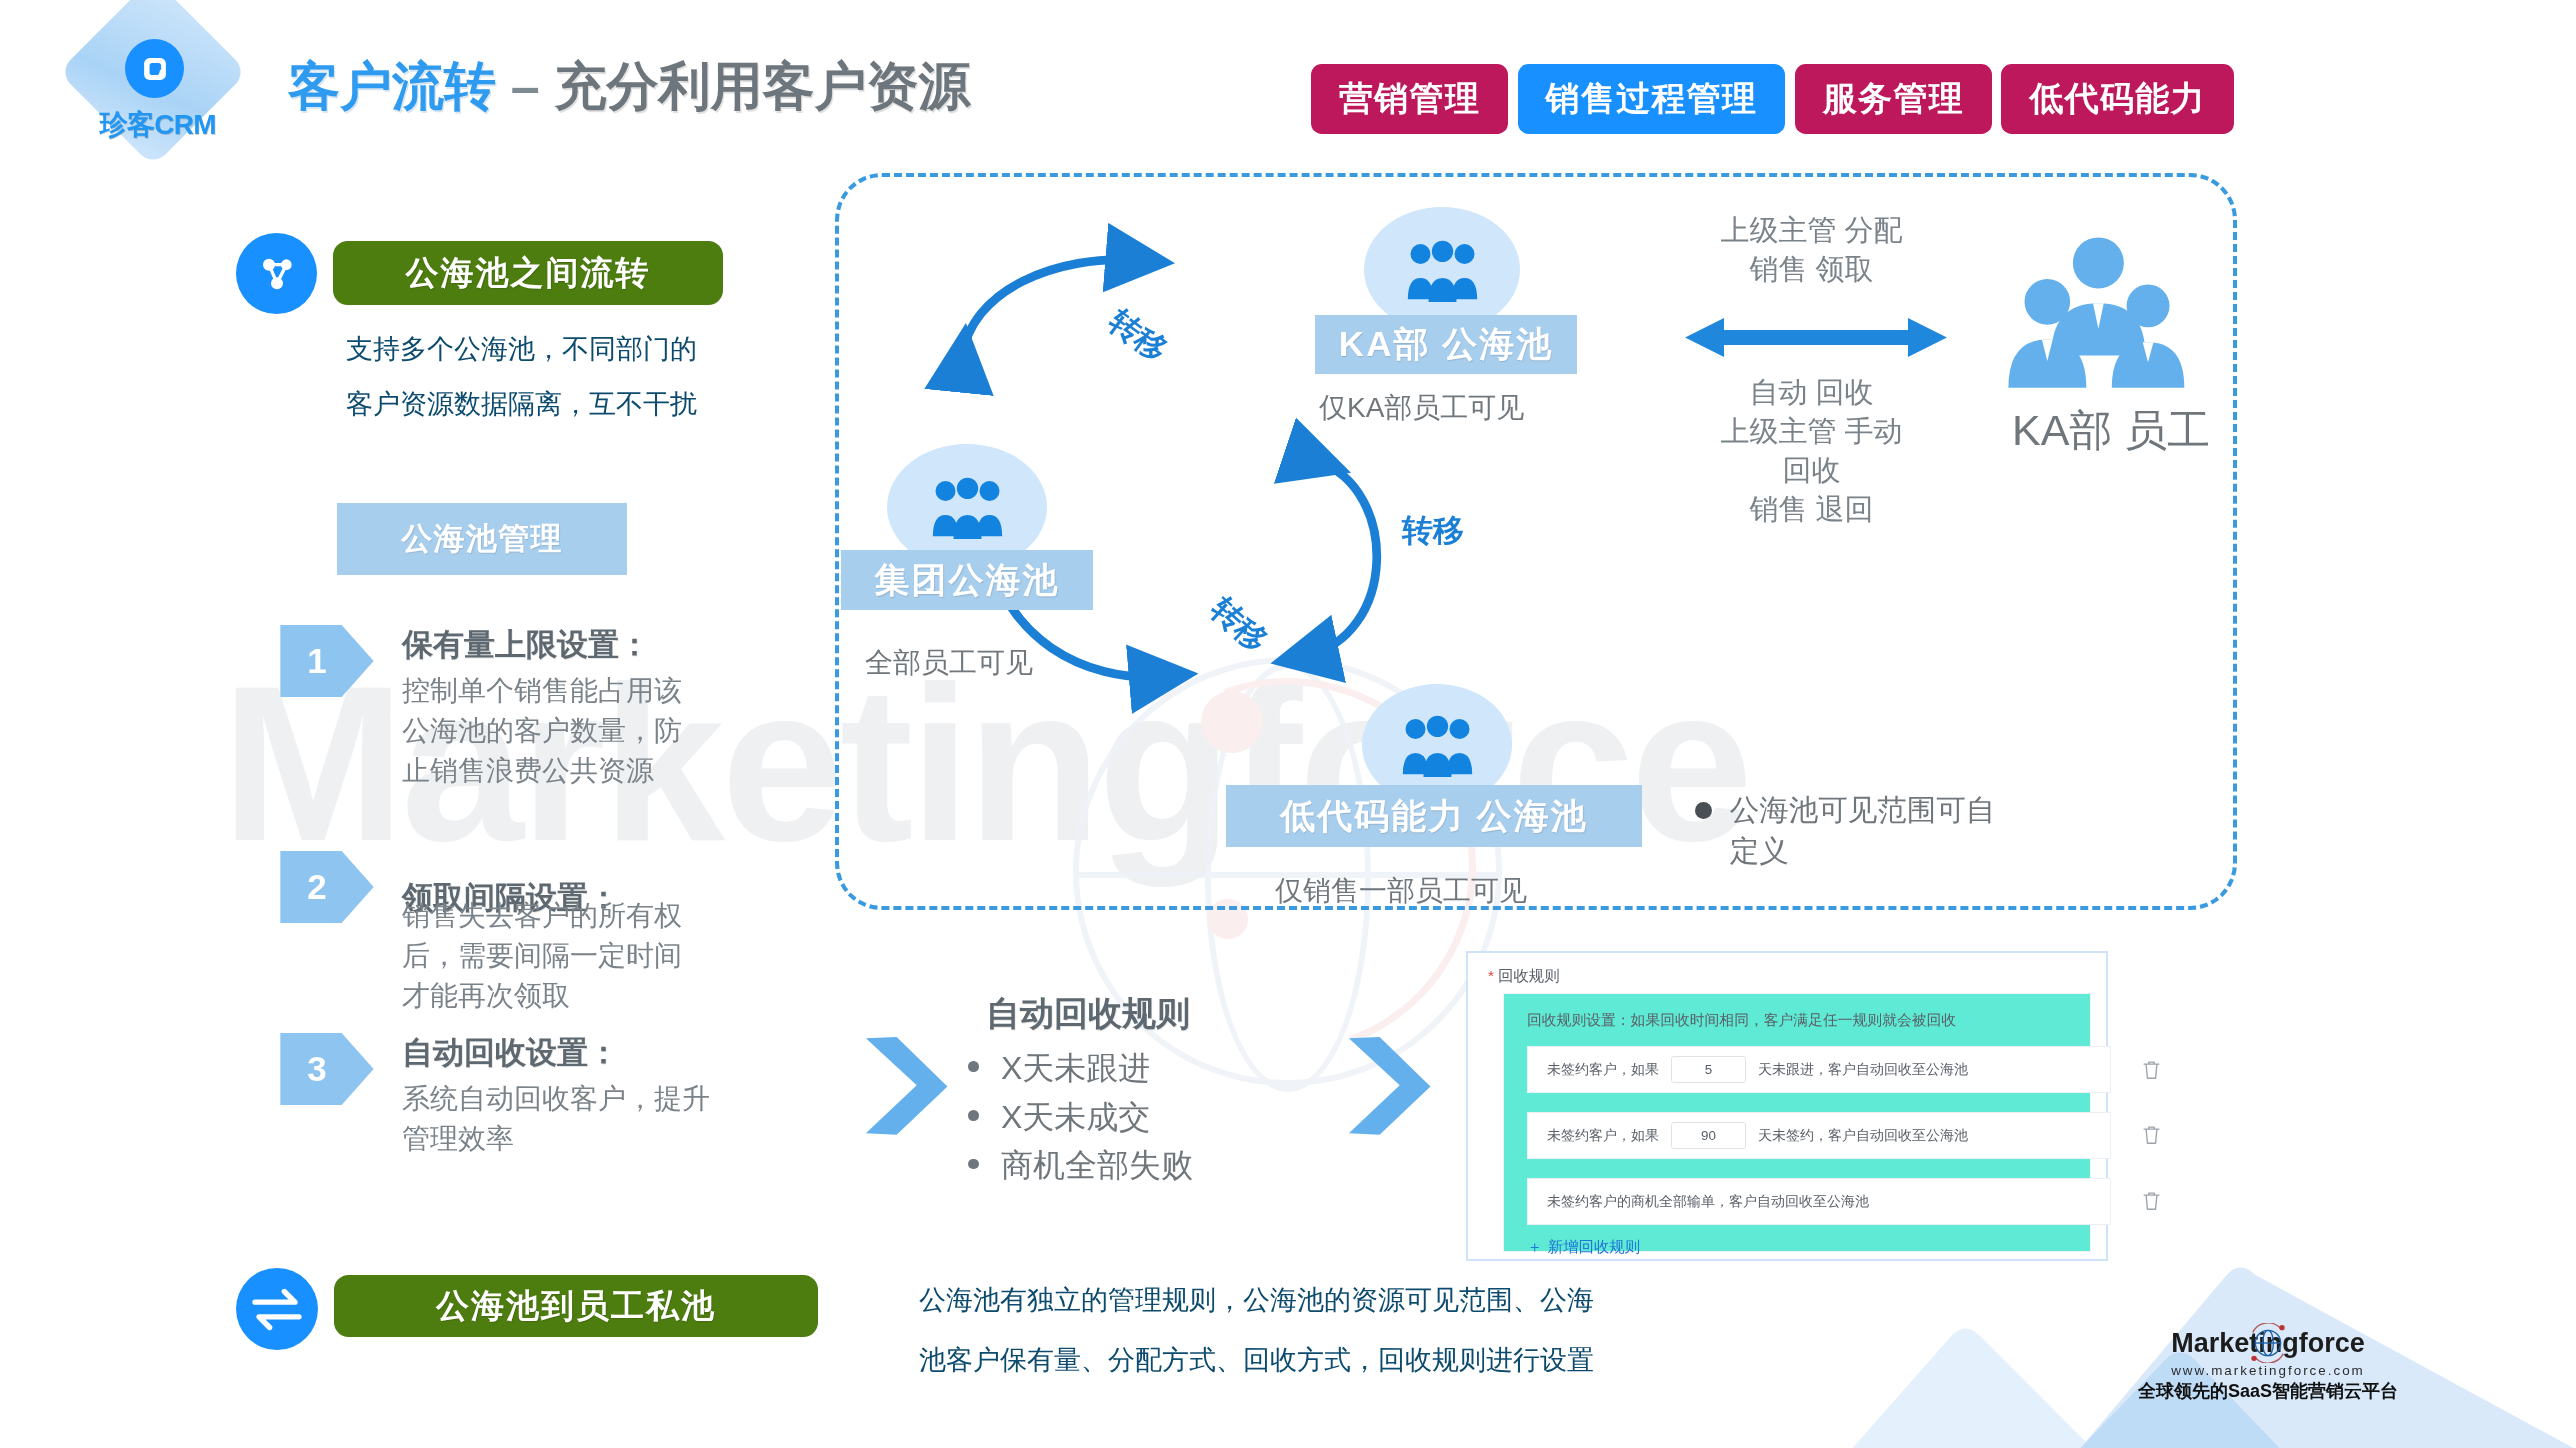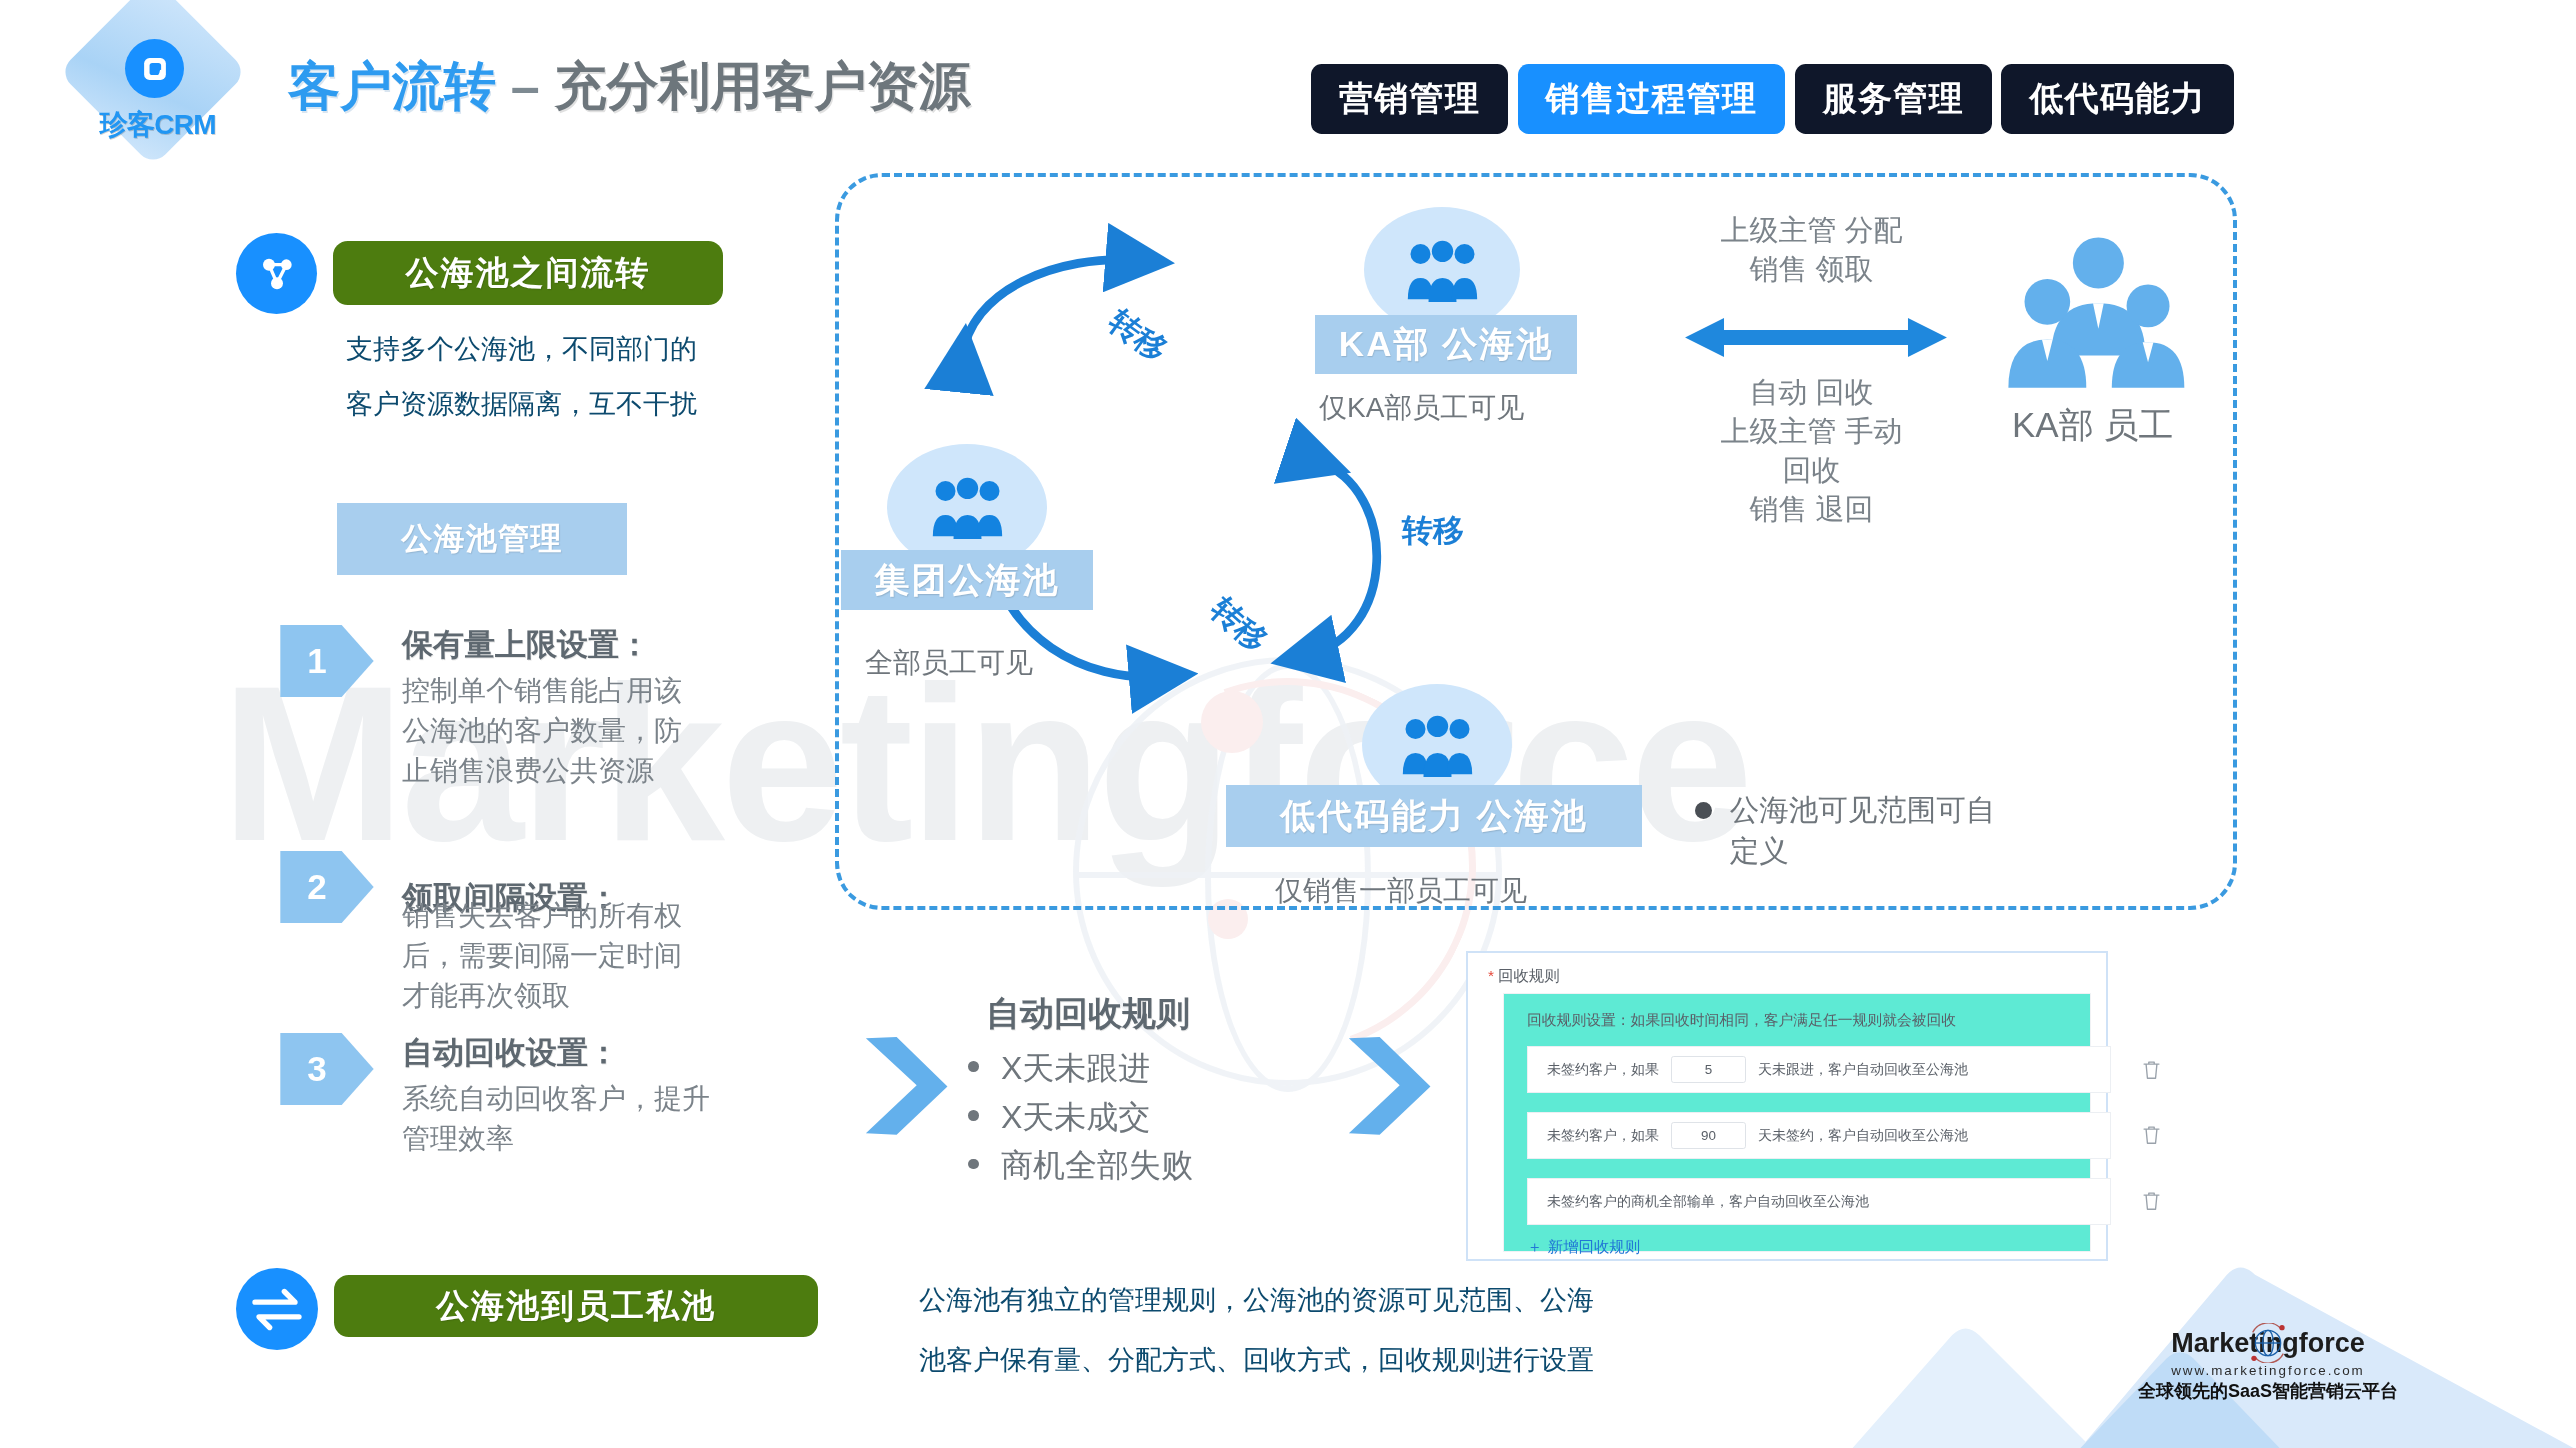--- a/index.html
+++ b/index.html
@@ -60,21 +60,21 @@
   }
 
   .title{position:absolute;left:288px;top:52px;white-space:nowrap;}
   .title .blue{font-size:52px;font-weight:700;color:#2e9bf0;text-shadow:1.3px 2px 0 rgba(120,160,200,.28);}
   .title .dash{font-size:52px;font-weight:700;color:#7e8a92;padding:0 14.8px;}
   .title .grey{font-size:52px;font-weight:700;color:#6d767c;text-shadow:1.3px 2px 0 rgba(0,0,0,.12);}
 
   .tabs{position:absolute;left:1311px;top:64px;display:flex;gap:9.4px;}
   .tab{
     height:70px;padding:0 28px;border-radius:10.7px;display:flex;align-items:center;
-    font-size:34px;font-weight:700;color:#ffffff;background:#0f172a;white-space:nowrap;
+    font-size:34px;font-weight:700;color:#ffffff;background:#be185d;white-space:nowrap;
     letter-spacing:1.3px;
   }
   .tab.active{background:#1890ff;}
 
   
   .sec-icon{
     position:absolute;border-radius:50%;background:#1890ff;
     display:flex;align-items:center;justify-content:center;
   }
   .pill{
@@ -363,21 +363,21 @@
       <path d="M78 190 q0-78 70-78 q70 0 70 78 Z" fill="#63b0ec"></path>
       <path d="M140 112 L148 150 L156 112 Z" fill="#ffffff"></path>
       <circle cx="72" cy="110" r="34" fill="#63b0ec"></circle>
       <path d="M14 238 q0-72 58-72 q58 0 58 72 Z" fill="#63b0ec"></path>
       <path d="M64 166 L72 198 L80 166 Z" fill="#ffffff"></path>
       <circle cx="222" cy="116" r="32" fill="#63b0ec"></circle>
       <path d="M168 238 q0-68 54-68 q54 0 54 68 Z" fill="#63b0ec"></path>
       <path d="M214 170 L222 200 L230 170 Z" fill="#ffffff"></path>
     </svg>
   </div>
-  <div style="position:absolute;left:2012px;top:402px;color:#6f767c;font-size:35px;font-weight:500;white-space:nowrap;">KA部  员工</div>
+  <div style="position:absolute;left:2012px;top:402px;color:#6f767c;font-size:43px;font-weight:500;white-space:nowrap;">KA部  员工</div>
 
   <div class="bullet-note" style="left:1695px;top:790px;width:315px;">
     <div class="dot"></div>
     <div class="txt">公海池可见范围可自定义</div>
   </div>
 
   <div class="shot">
     <div class="shot-hd">
       <span class="req">*</span><span>回收规则</span>
     </div>

